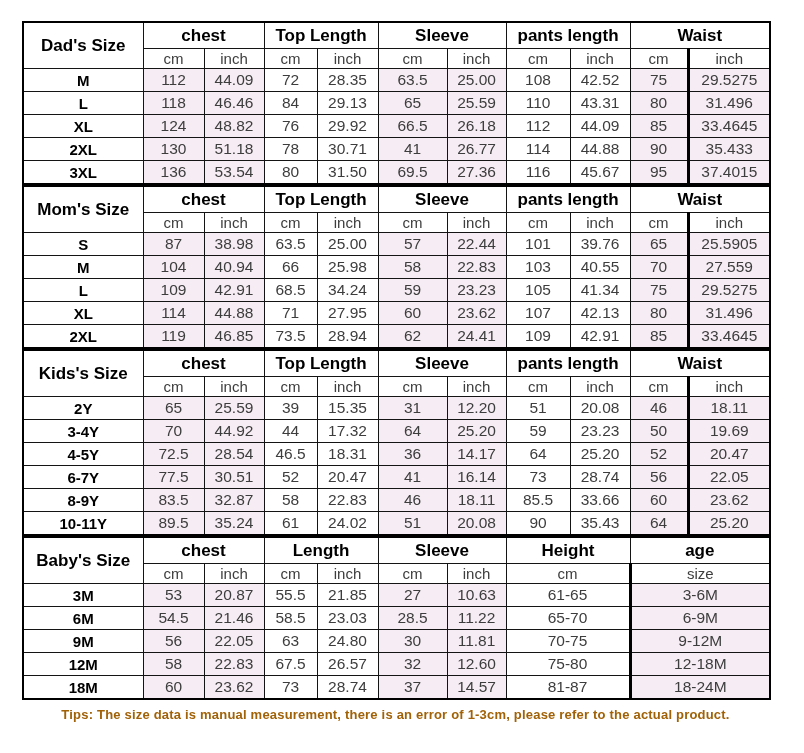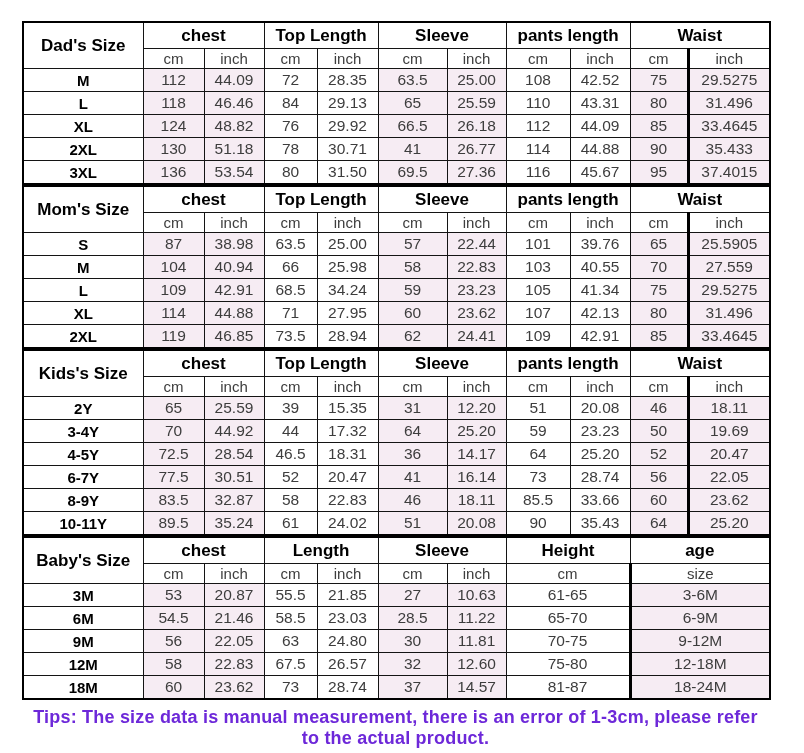--- a/index.html
+++ b/index.html
@@ -51,23 +51,23 @@
     font-weight:bold;
     color:#000;
     background:#ffffff;
   }
   td.shaded{ background:#f6ecf3; }
   .thickleft{ border-left:3px solid #000; }
   .tip{
     width:747px;
     margin-top:7px;
     text-align:center;
-    font-size:18px;
+    font-size:13px;
     font-weight:bold;
-    color:#6d28d9;
+    color:#a16207;
     letter-spacing:0.2px;
   }
 </style>
 </head>
 <body>
 
 <div class="sheet">
   <div id="tables">
       <table>
         <colgroup>

